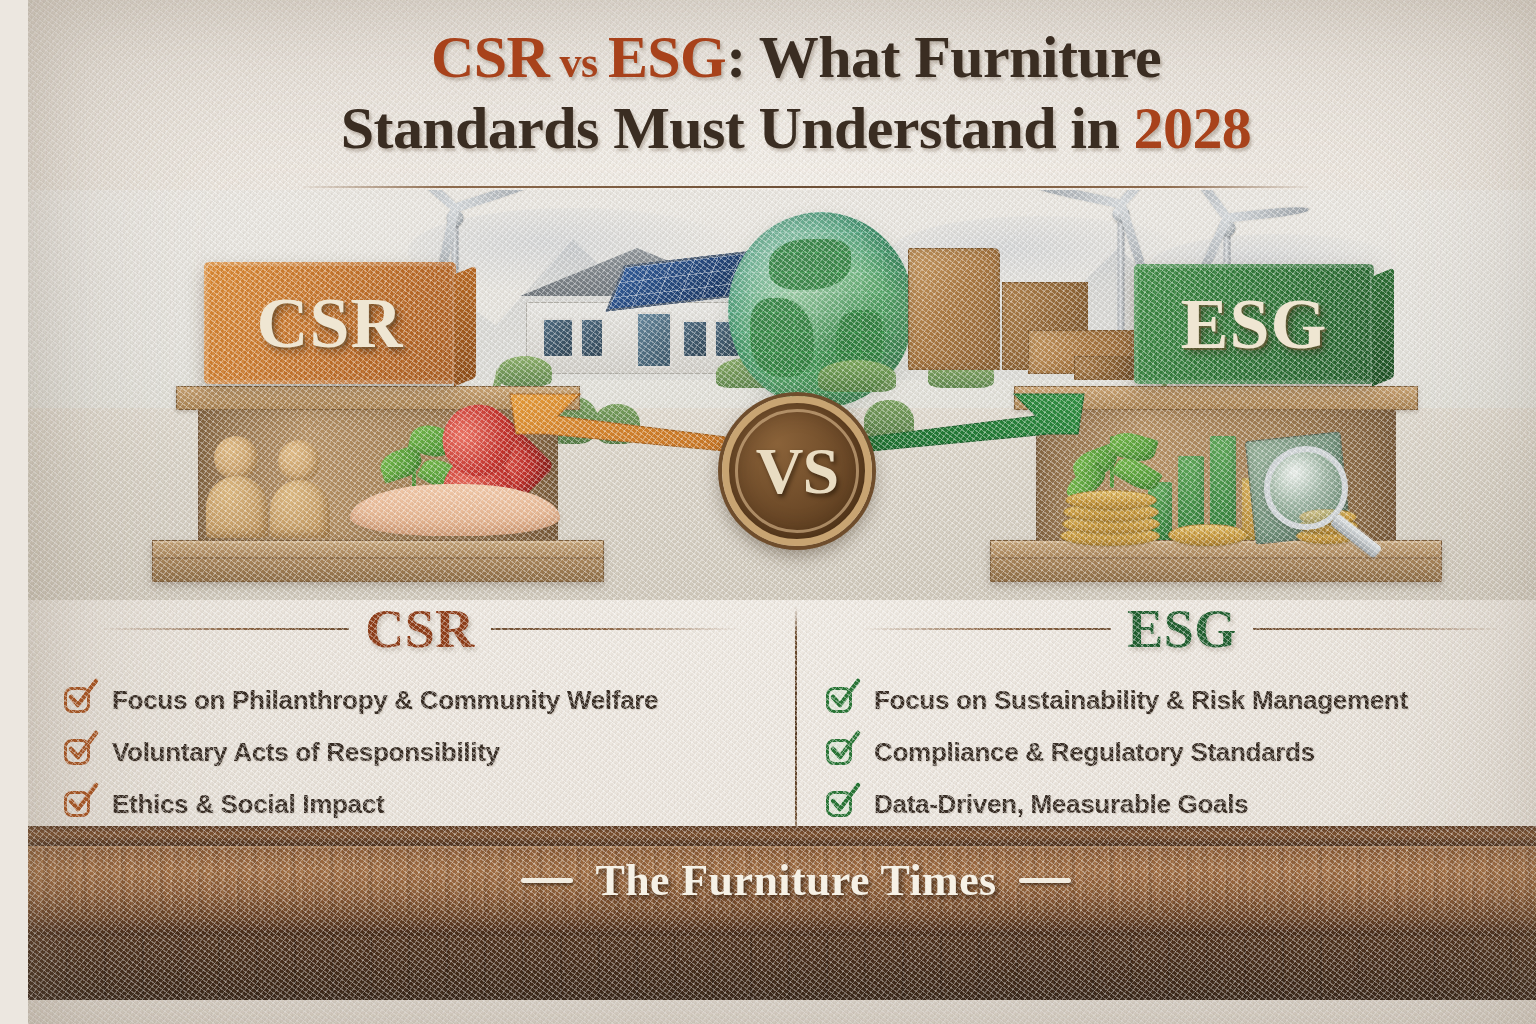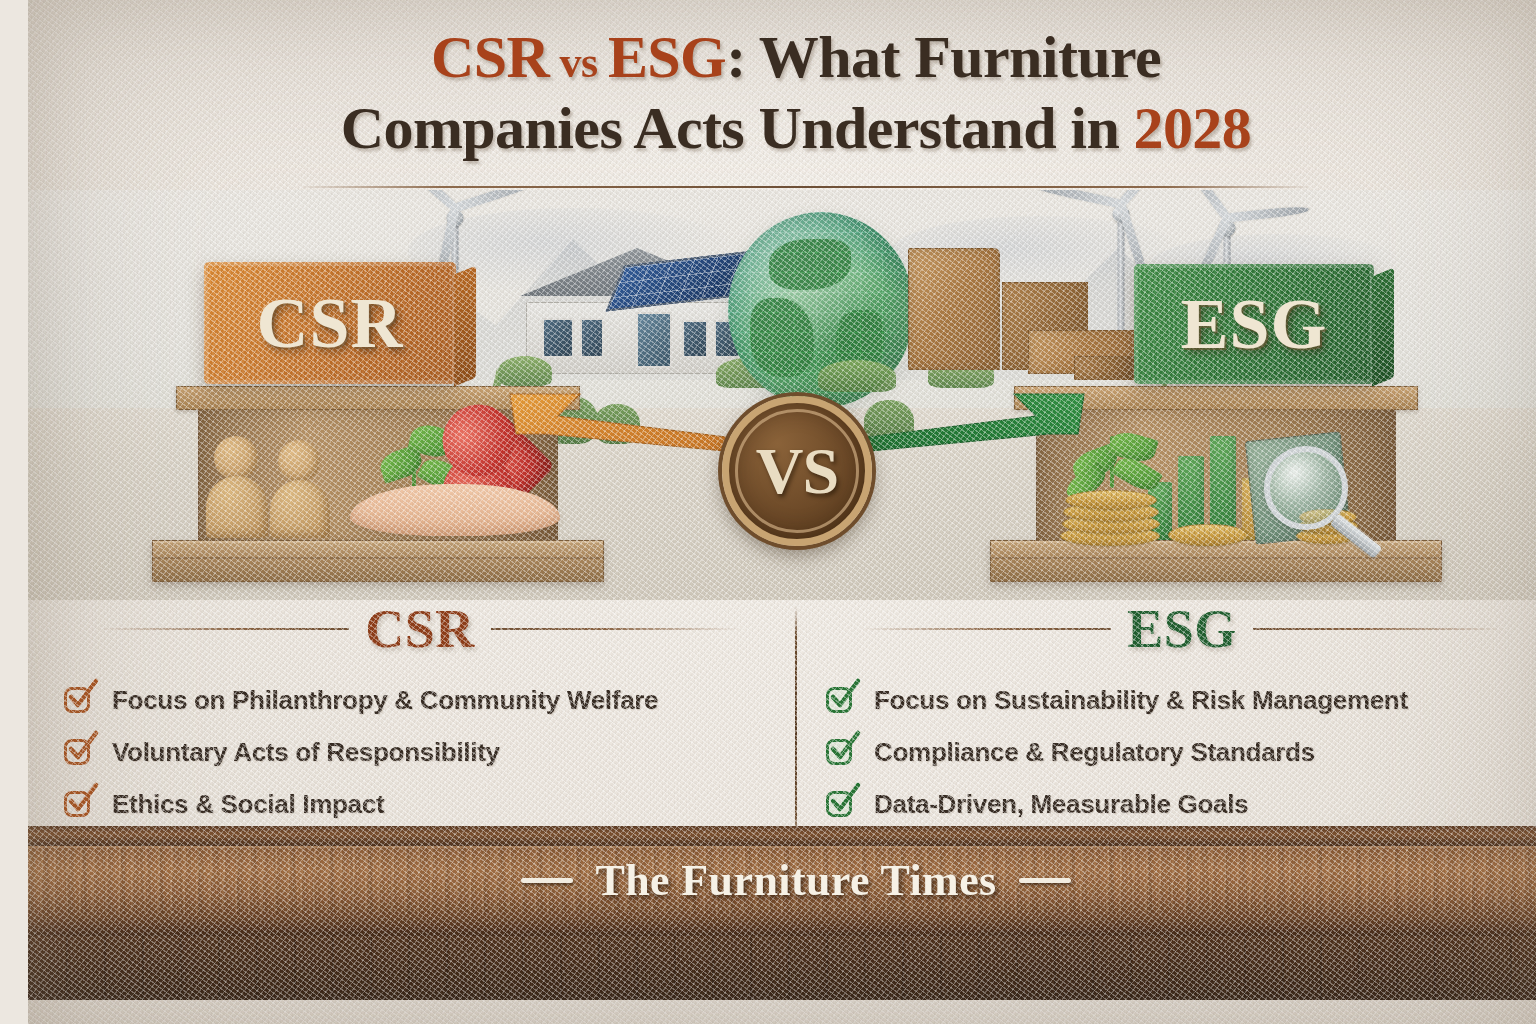--- a/index.html
+++ b/index.html
@@ -414,21 +414,21 @@
 </head>
 <body>
 
 <div class="stage">
 
   <div class="title-wrap">
     <div class="title-line">
       <span class="accent">CSR</span><span class="accent vs-small"> vs </span><span class="accent">ESG</span><span>: What Furniture</span>
     </div>
     <div class="title-line">
-      <span>Companies Acts Understand in </span><span class="accent">2028</span>
+      <span>Standards Must Understand in </span><span class="accent">2028</span>
     </div>
   </div>
   <div class="title-rule"></div>
 
   <div class="scene">
     <div class="sky"></div>
 
     <div class="cloud" style="left:380px; top:18px; width:330px; height:86px;"></div>
     <div class="cloud" style="left:860px; top:26px; width:300px; height:78px;"></div>
     <div class="cloud" style="left:1120px; top:44px; width:260px; height:66px;"></div>

